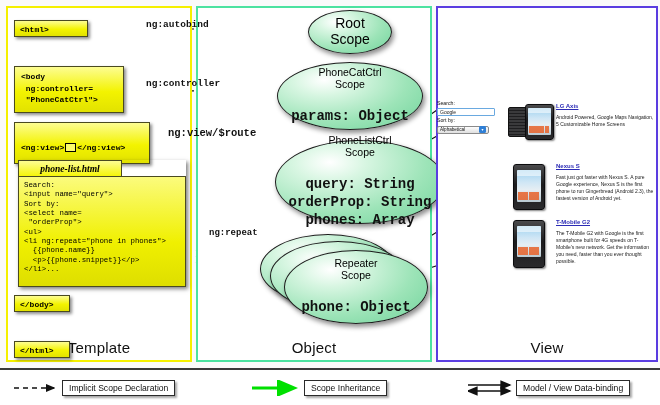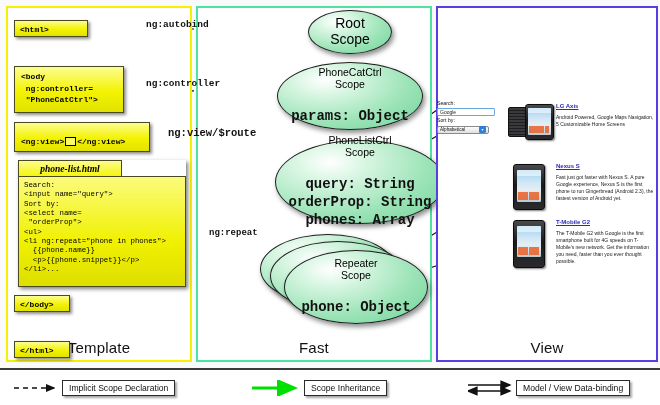--- a/index.html
+++ b/index.html
@@ -26,21 +26,21 @@
     position:absolute;
     background:linear-gradient(180deg,#fdfd92 0%,#f3f300 55%,#e2e200 100%);
     border:1px solid #4a4a20;
     box-shadow:2px 2px 3px rgba(0,0,0,.45);
     font-family:"Liberation Mono","DejaVu Sans Mono",monospace;
     font-weight:bold;font-size:8px;color:#000;
     box-sizing:border-box;
   }
   #tag-html{left:14px;top:20px;width:74px;height:17px;padding:4px 5px;}
   #tag-body{left:14px;top:66px;width:110px;height:47px;padding:4px 6px;line-height:1.45;}
-  #tag-ngview{left:14px;top:122px;width:136px;height:19px;padding:14px 6px;}
+  #tag-ngview{left:14px;top:122px;width:136px;height:19px;padding:20px 6px;}
   #tag-bodyclose{left:14px;top:295px;width:56px;height:17px;padding:4px 5px;}
   #tag-htmlclose{left:14px;top:325px;width:56px;height:17px;padding:4px 5px;margin-top:16px;}
 
   .ngview-slot{
     display:inline-block;width:9px;height:7px;border:1px solid #000;
     background:#fbfb6a;vertical-align:middle;margin:0 1px;
   }
 
   
   #note-phonelist{
@@ -243,21 +243,21 @@
 &lt;li ng:repeat="phone in phones"&gt;
   {{phone.name}}
   &lt;p&gt;{{phone.snippet}}&lt;/p&gt;
 &lt;/li&gt;...</div>
   </div>
 
   <div class="ybox" id="tag-bodyclose">&lt;/body&gt;</div>
   <div class="ybox" id="tag-htmlclose">&lt;/html&gt;</div>
 
   <div class="panel" id="panel-model">
-    <div class="panel-label">Fast</div>
+    <div class="panel-label">Object</div>
   </div>
 
   <div class="scope" id="scope-root">
     <div class="sname" style="white-space:pre-line;">Root
 Scope</div>
   </div>
 
   <div class="scope" id="scope-catctrl">
     <div class="sname" style="white-space:pre-line;">PhoneCatCtrl
 Scope</div>

